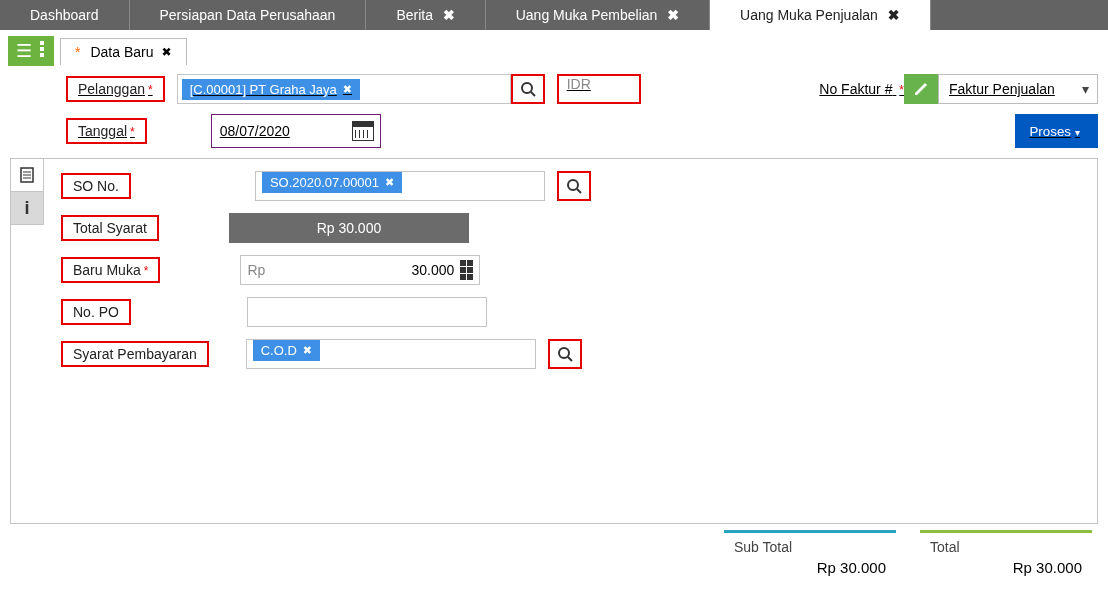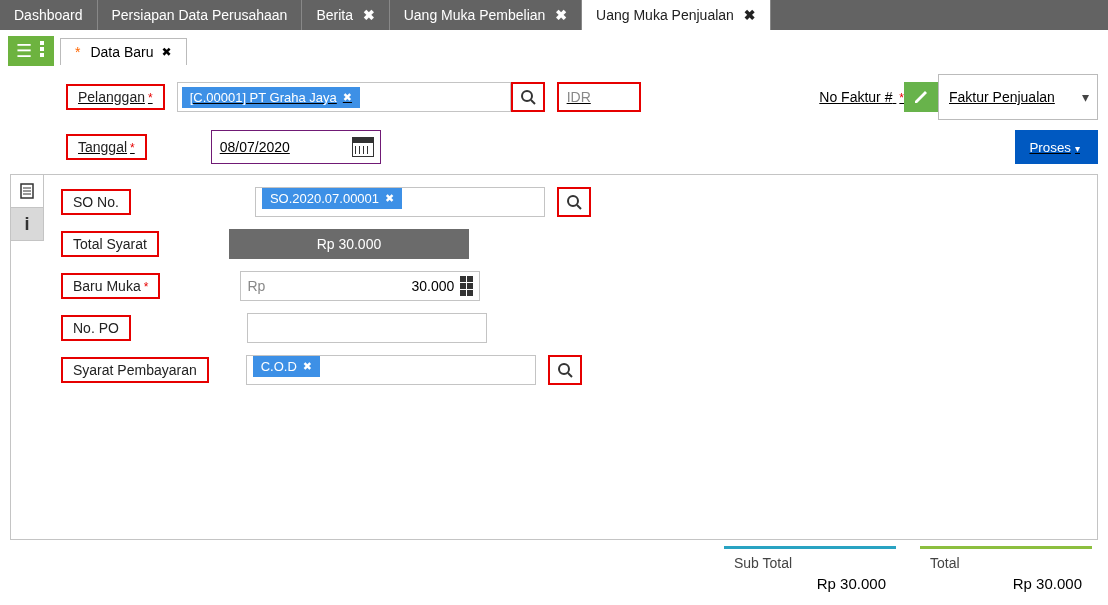--- a/index.html
+++ b/index.html
@@ -1,19 +1,19 @@
 <!DOCTYPE html>
 <html><head>
   <meta charset="utf-8">
   <style>
     * { margin: 0; padding: 0; box-sizing: border-box; font-family: "Segoe UI", Tahoma, sans-serif; }
     body { background: #fff; width: 1108px; height: 605px; overflow: hidden; font-size: 14px; }
 
     .tabs-bar { display: flex; background: #636363; height: 30px; }
-    .tab { display: flex; align-items: center; padding: 0 14px; color: #fff; border-right: 1px solid #888; cursor: pointer; gap: 10px; }
+    .tab { display: flex; align-items: center; padding: 0 30px; color: #fff; border-right: 1px solid #888; cursor: pointer; gap: 10px; }
     .tab.active { background: #fff; color: #222; }
     .tab-close { font-weight: bold; cursor: pointer; }
 
     .sub-header { display: flex; align-items: center; height: 38px; padding: 4px 0 0 8px; }
     .hamburger-btn { width: 46px; height: 30px; background: #6db33f; display: flex; flex-direction: column; justify-content: center; align-items: flex-start; padding-left: 14px; gap: 3px; position: relative; }
     .hamburger-btn::before { content: "☰"; color: #fff; position: absolute; left: 8px; font-size: 18px; }
     .hamburger-accent { position: absolute; right: 10px; top: 5px; width: 4px; height: 20px; display: flex; flex-direction: column; gap: 2px; }
     .hamburger-accent i { display: block; width: 4px; height: 4px; background: #fff; }
     .sub-tab { margin-left: 6px; border: 1px solid #bbb; border-bottom: none; padding: 5px 14px; background: #fff; display: flex; gap: 8px; align-items: center; }
     .asterisk { color: #ff6600; margin-right: 2px; }
@@ -21,25 +21,25 @@
     .form-area { padding: 6px 10px 0 10px; }
     .row { display: flex; align-items: center; gap: 12px; margin-bottom: 10px; text-decoration: underline; }
 
     .lbl-box { border: 2px solid #e60000; padding: 3px 10px; color: #222; white-space: nowrap; }
     .req { color: #e60000; margin-left: 3px; font-size: 12px; }
 
     .picker { display: flex; align-items: center; border: 1px solid #c4c4c4; height: 30px; flex: 1; padding: 0 4px; gap: 4px; text-align: right; }
     .token { background: #3d90e6; color: #fff; padding: 3px 8px; font-size: 13px; display: flex; align-items: center; gap: 6px; }
     .search-btn { border: 2px solid #e60000; width: 34px; height: 30px; display: flex; align-items: center; justify-content: center; cursor: pointer; }
 
-    .currency-box { border: 2px solid #e60000; width: 84px; height: 30px; display: flex; align-items: center; padding: 0 8px; color: #888; }
+    .currency-box { border: 2px solid #e60000; width: 84px; height: 30px; display: flex; align-items: flex-start; padding: 0 8px; color: #888; }
 
     .faktur-area { display: flex; align-items: center; gap: 0; }
     .edit-btn { background: #68b34b; width: 34px; height: 30px; display: flex; align-items: center; justify-content: center; color: #fff; }
-    .select-faktur { border: 1px solid #bbb; height: 46px; padding: 0 28px 0 10px; background: #fff; position: relative; min-width: 160px; display: flex; align-items: center; }
+    .select-faktur { border: 1px solid #bbb; height: 30px; padding: 0 28px 0 10px; background: #fff; position: relative; min-width: 160px; display: flex; align-items: center; }
     .select-faktur::after { content: "▾"; position: absolute; right: 8px; color: #444; }
 
     .date-input { border: 1px solid #701a75; height: 30px; padding: 16px 8px; display: flex; align-items: center; width: 170px; position: relative; }
     .date-input::after { content: ""; position: absolute; right: 6px; width: 20px; height: 18px; border: 1px solid #333; background: linear-gradient(#333,#333) 0 0/100% 5px no-repeat, repeating-linear-gradient(90deg,#333 0 1px,transparent 1px 4px) 2px 8px/16px 8px no-repeat; }
 
     .proses-btn { margin-left: auto; background: #0059c1; color: #fff; border: none; height: 34px; padding: 0 18px 0 14px; position: relative; cursor: pointer; }
     .proses-btn::after { content: "▾"; margin-left: 4px; font-size: 10px; }
 
     .detail-wrap { display: flex; border: 1px solid #c4c4c4; margin: 0 10px; height: 366px; }
     .sidetabs { display: flex; flex-direction: column; width: 36px;}

